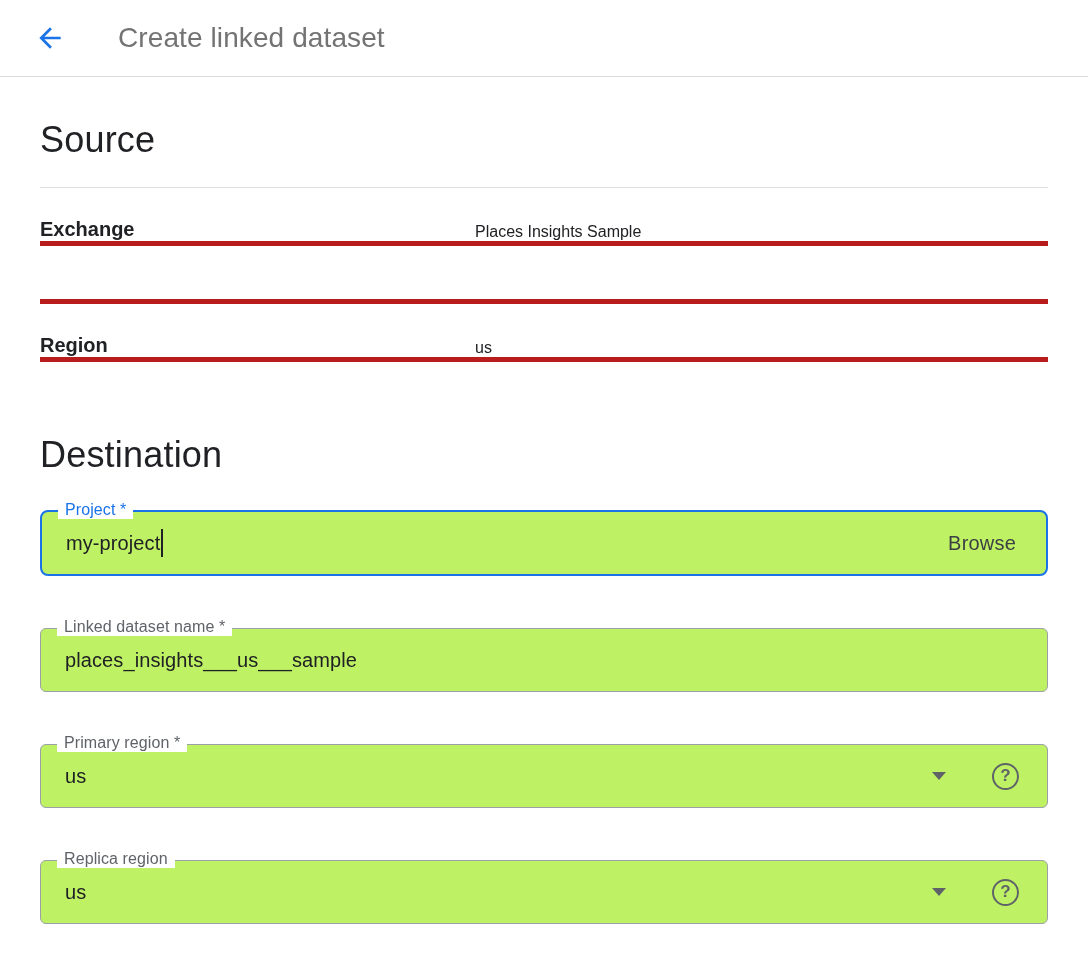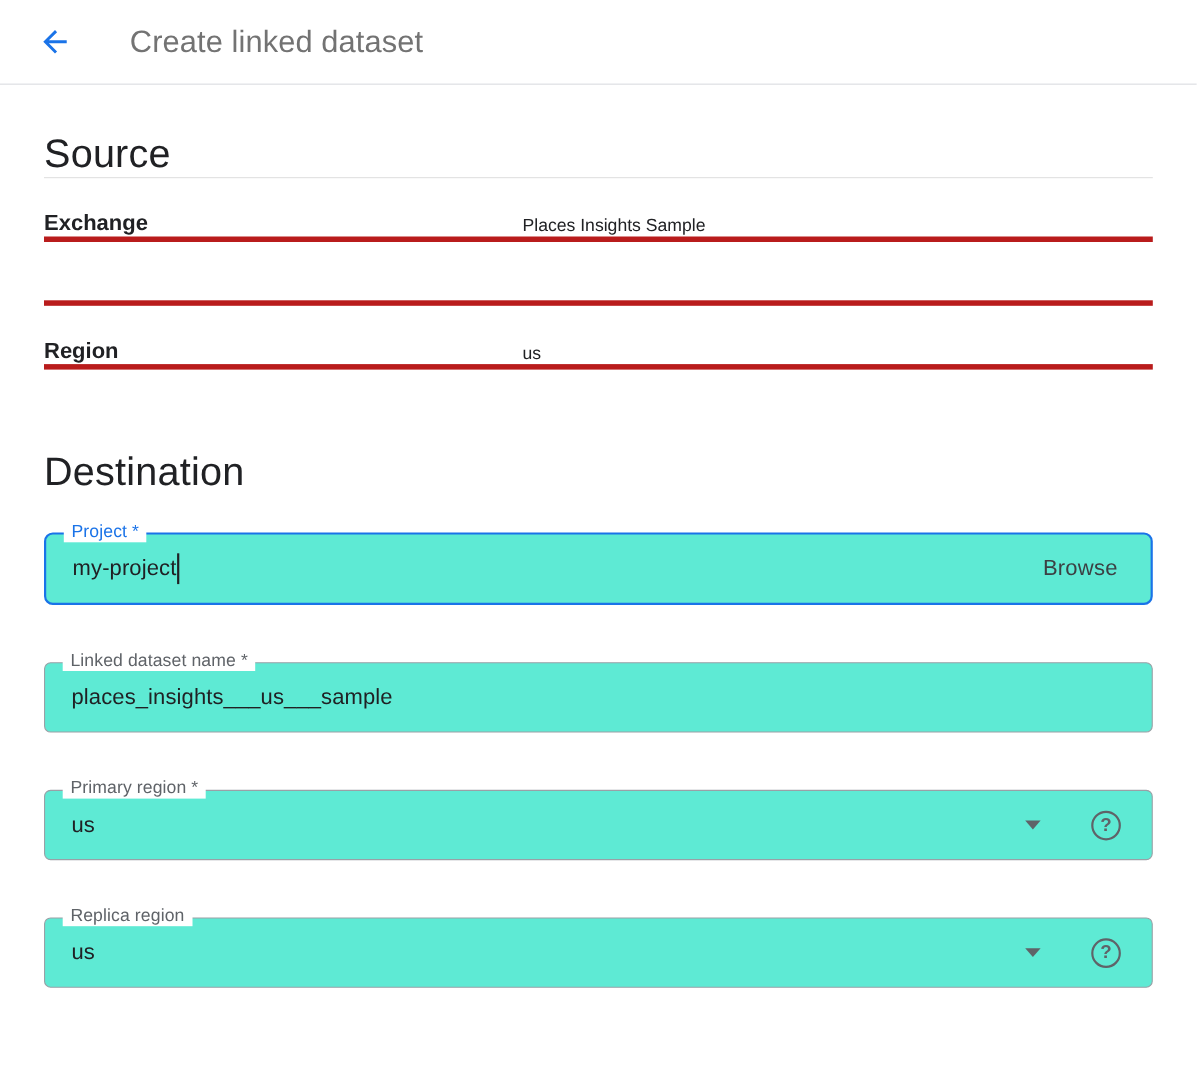--- a/index.html
+++ b/index.html
@@ -41,21 +41,21 @@
 
   
   .content { padding: 0 40px; }
 
   .section-heading {
     font-size: 36px;
     font-weight: 400;
     color: #202124;
     letter-spacing: 0.2px;
   }
-  .section-heading.source { margin-top: 42px; }
+  .section-heading.source { margin-top: 42px; margin-bottom: 26px; }
   .section-heading.destination { margin-top: 72px; margin-bottom: 34px; }
 
   
   .kv-table { border-top: 1px solid #e0e0e0; }
   .kv-row {
     display: flex;
     align-items: flex-end;
     height: 58px;
     border-bottom: 5px solid #b91c1c;
   }
@@ -75,21 +75,21 @@
   
   .field {
     position: relative;
     height: 64px;
     border: 1px solid #9aa0a6;
     border-radius: 6px;
     display: flex;
     align-items: center;
     padding: 0 28px 0 24px;
     margin-top: 52px;
-    background: #5eead4;
+    background: #bef264;
   }
   .field.first { margin-top: 0; }
   .field.focused {
     height: 66px;
     border: 2px solid #1a73e8;
     border-radius: 8px;
   }
   .field-label {
     position: absolute;
     top: -11px;

